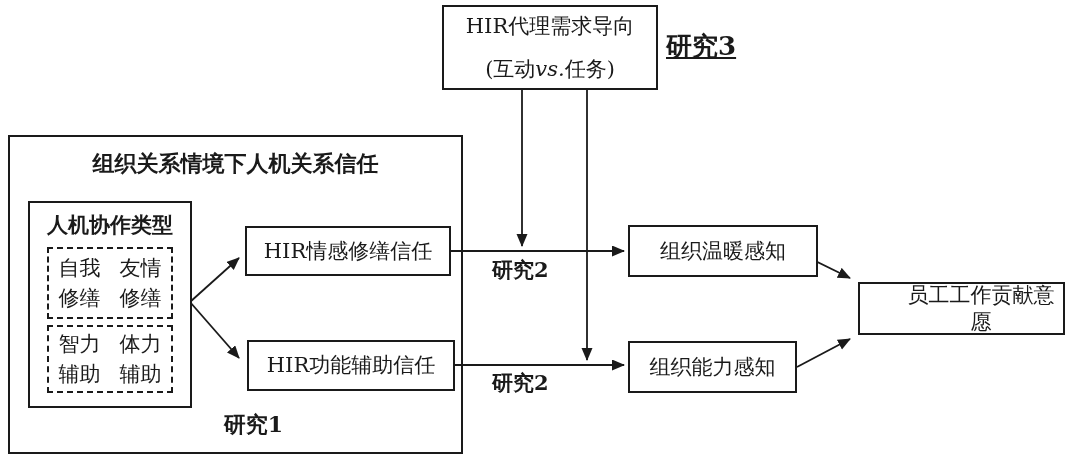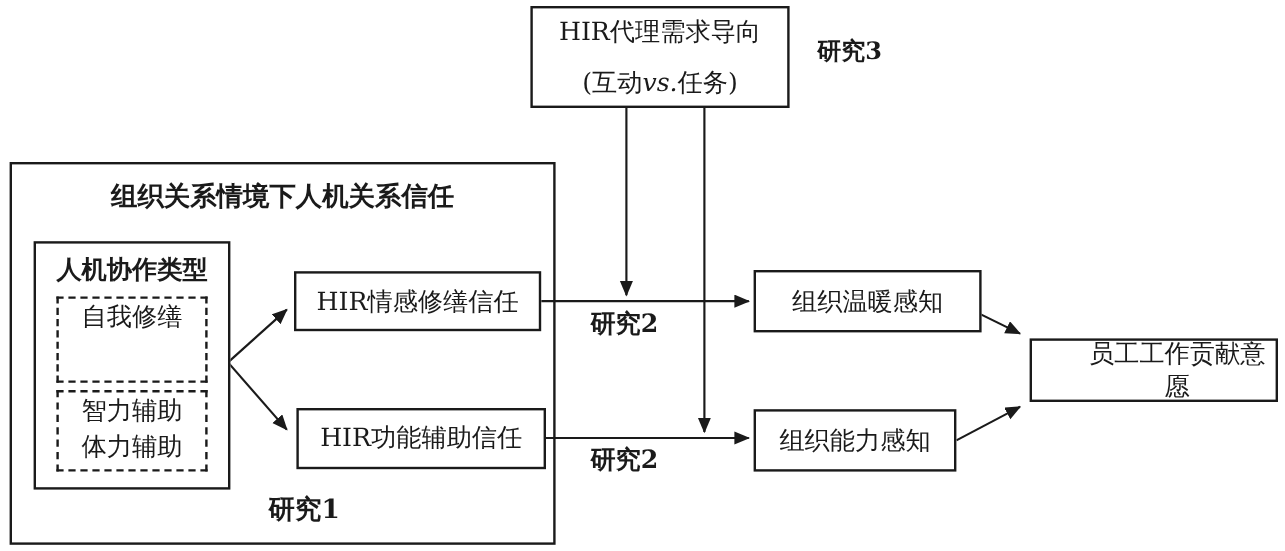--- a/index.html
+++ b/index.html
@@ -61,23 +61,23 @@
     font-weight: bold;
     font-size: 21px;
   }
   .dashed-box {
     position: absolute;
     box-sizing: border-box;
     border: 2px dashed #1a1a1a;
     left: 17px;
     width: 126px;
     display: flex;
-    flex-direction: column;
+    flex-direction: row;
     align-items: center;
-    justify-content: flex-start;
+    justify-content: flex-end;
     text-align: center;
     font-size: 21px;
     line-height: 30px;
   }
   .dashed-box.first { top: 44px; height: 72px; }
   .dashed-box.second { top: 122px; height: 68px; }
   .study-label {
     position: absolute;
     font-weight: bold;
     font-size: 21px;
@@ -124,30 +124,31 @@
 
   <div class="box top-box">
     <div>
       <span>HIR代理需求导向</span>
     </div>
     <div>
       <span>(互动</span><span class="italic">vs.</span><span>任务)</span>
     </div>
   </div>
 
-  <div class="study-label" style="left: 681px; top: 29px; font-size: 20px;">研究3</div>
+  <div class="study-label" style="left: 666px; top: 29px; font-size: 26px; text-decoration: underline;">研究3</div>
 
   <div class="outer-box">
     <div class="outer-title">组织关系情境下人机关系信任</div>
 
     <div class="collab-box">
       <div class="collab-title">人机协作类型</div>
 
       <div class="dashed-box first">
         <div>自我修缮</div>
+        <div>友情修缮</div>
       </div>
 
       <div class="dashed-box second">
         <div>智力辅助</div>
         <div>体力辅助</div>
       </div>
     </div>
 
     <div class="study1-label">研究1</div>
   </div>

